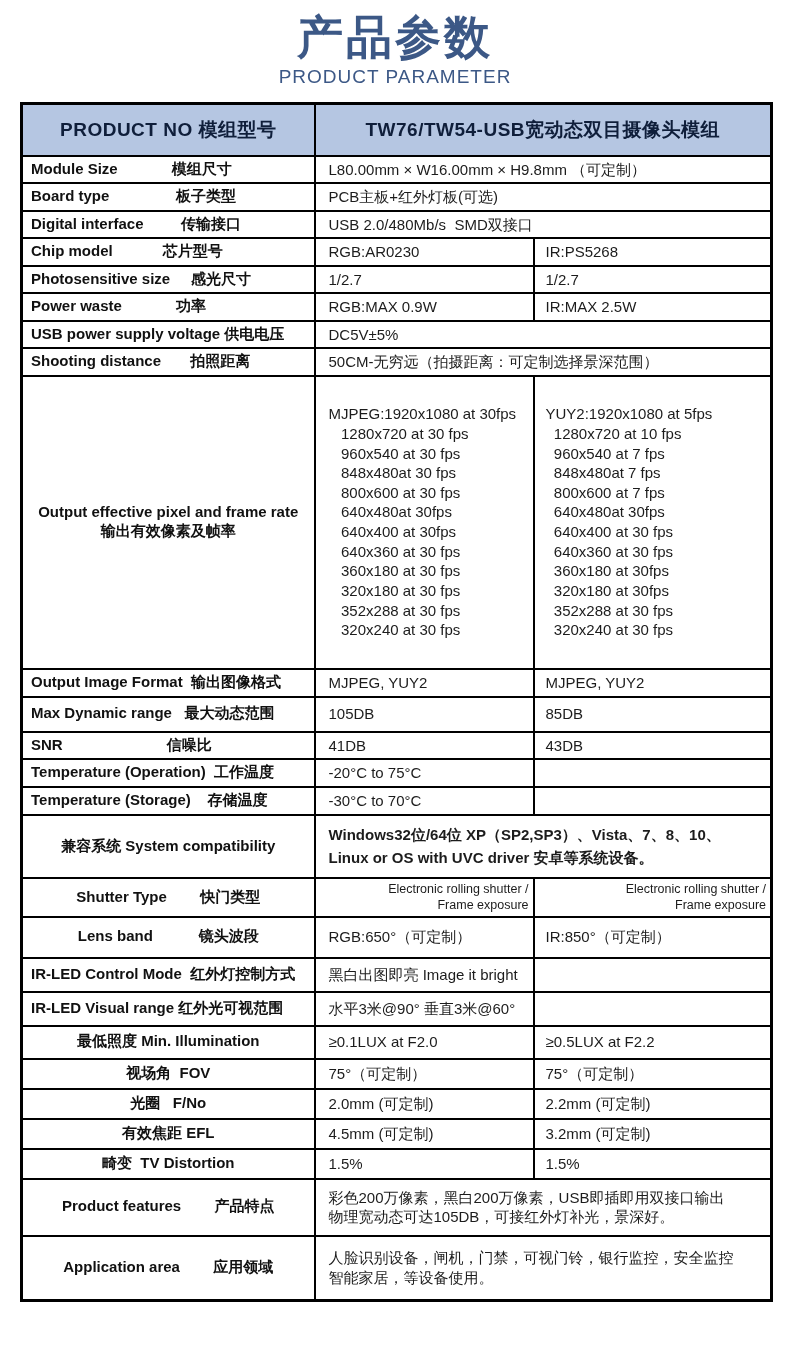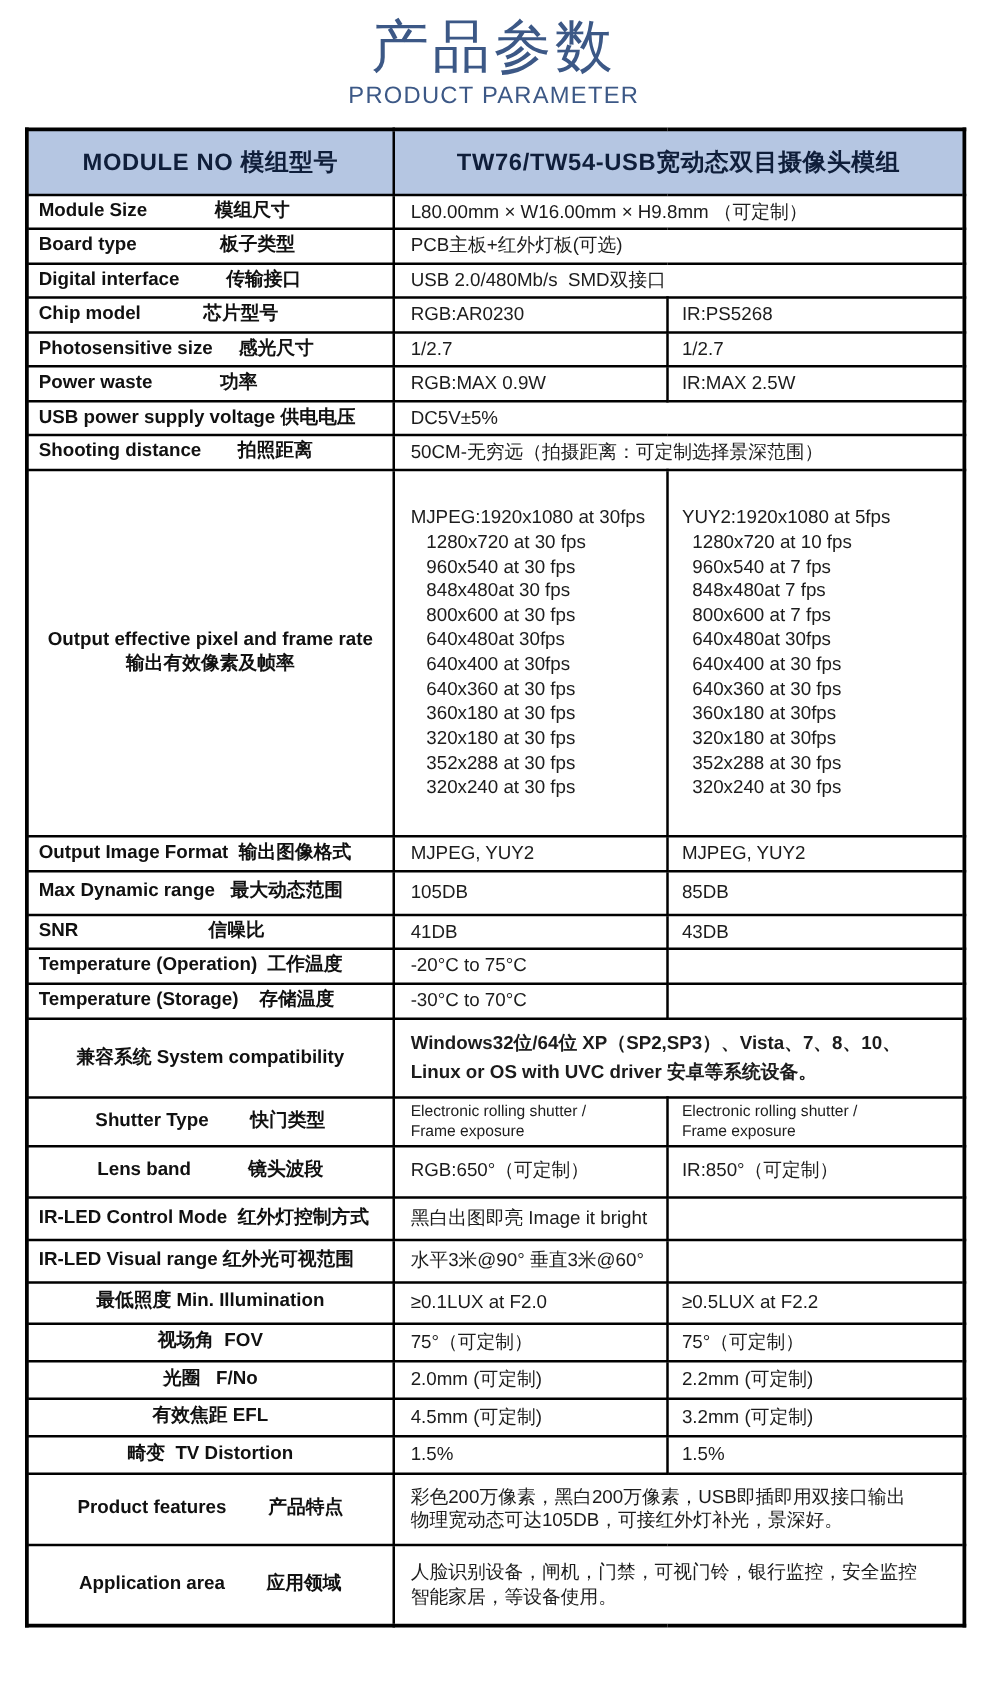--- a/index.html
+++ b/index.html
@@ -3,21 +3,21 @@
 <meta charset="utf-8">
 <style>
   html,body{margin:0;padding:0;background:#ffffff;}
   body{
     width:790px;height:1358px;
     font-family:"Liberation Sans","DejaVu Sans",sans-serif;
     color:#1c1c1c;
   }
   .title-zh{
     text-align:center;margin-top:12px;
-    font-size:46px;font-weight:normal;letter-spacing:3px;
+    font-size:46px;font-weight:bold;letter-spacing:3px;
     color:#3c5886;line-height:1.1;
   }
   .title-en{
     text-align:center;font-size:19px;letter-spacing:1px;
     color:#3c5886;margin-top:3px;
   }
   table.param{
     border-collapse:collapse;table-layout:fixed;
     width:750px;margin:14px 0 0 20px;
     border:3px solid #000;
@@ -32,39 +32,39 @@
     font-weight:bold;font-size:15px;color:#111;
     white-space:pre-wrap;vertical-align:middle;
     padding:2px 4px 4px 8px;line-height:1.3;
   }
   td.label.center{text-align:center;padding-left:4px;}
   td.value{
     font-size:15px;color:#1c1c1c;white-space:pre-wrap;
     vertical-align:middle;padding:2px 4px 2px 13px;line-height:1.3;
   }
   td.value.v2{padding-left:11px;}
-  td.value.small{font-size:12.5px;line-height:1.3;}
+  td.value.small{font-size:12.5px;line-height:1.3;text-align:right;}
   td.value.compat{line-height:1.5;font-weight:bold;}
   td.value.frames{line-height:1.31;}
 </style>
 </head>
 <body>
 
 <div class="title-zh">产品参数</div>
 <div class="title-en">PRODUCT PARAMETER</div>
 
 <table class="param">
   <colgroup>
     <col style="width:293px">
     <col style="width:219px">
     <col style="width:238px">
   </colgroup>
   <thead>
     <tr>
-      <td>MODULE NO  模组型号</td>
+      <td>PRODUCT NO  模组型号</td>
       <td colspan="2">TW76/TW54-USB宽动态双目摄像头模组</td>
     </tr>
   </thead>
   <tbody id="param-rows">
       <tr style="height: 26px;">
         <td class="label">Module Size             模组尺寸</td>
         <td class="value" colspan="2">L80.00mm × W16.00mm × H9.8mm （可定制）</td>
       </tr>
       <tr style="height: 25px;">
         <td class="label">Board type                板子类型</td>

